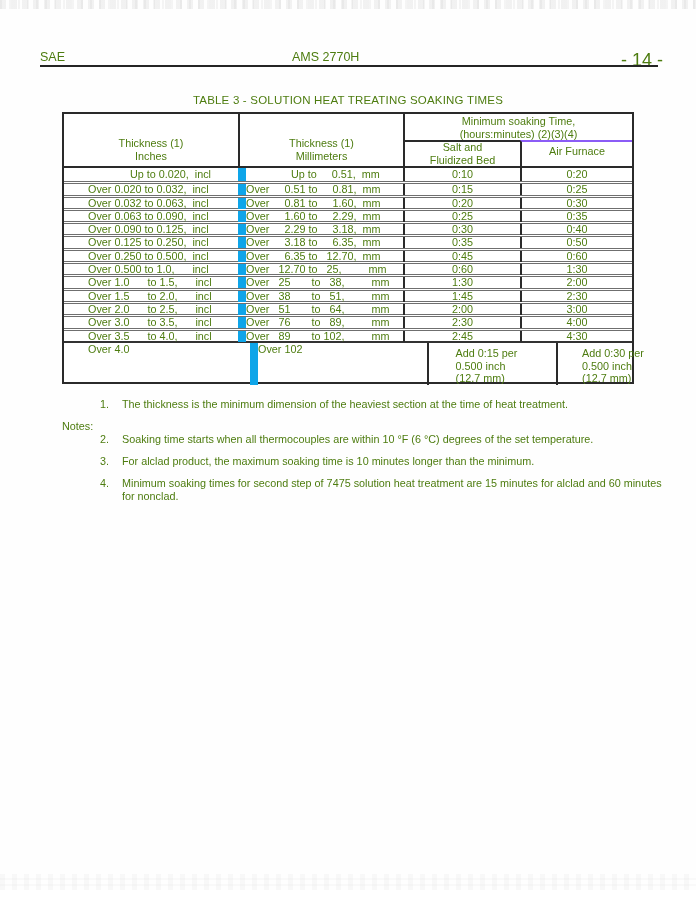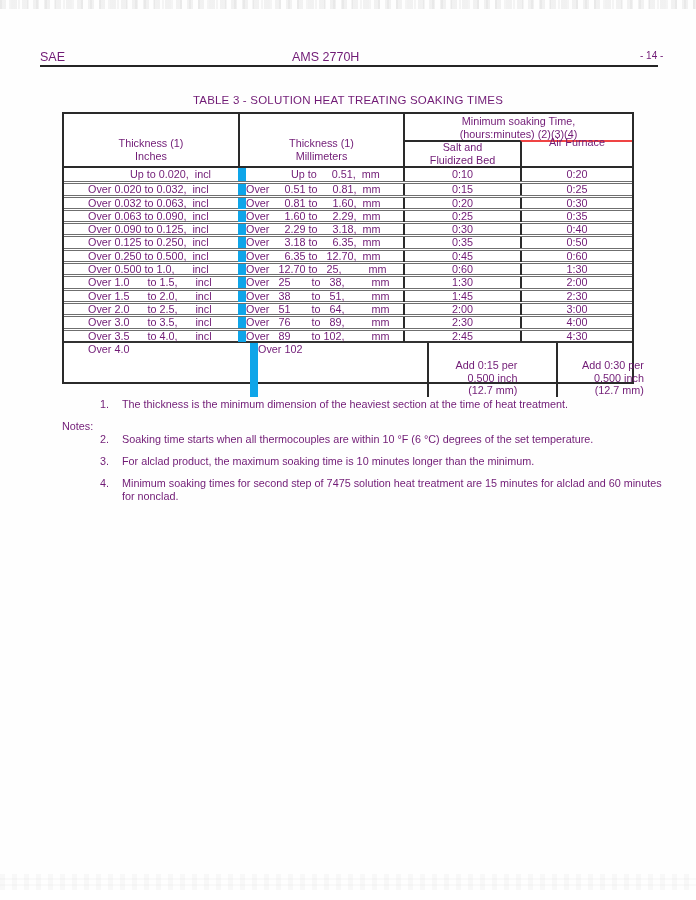--- a/index.html
+++ b/index.html
@@ -1,59 +1,59 @@
 <!DOCTYPE html>
 <html><head>
 <meta charset="utf-8">
 <style>
   html,body{margin:0;padding:0;background:#ffffff;}
   .page{
     position:relative;width:696px;height:890px;background:#fefefe;
-    font-family:"Liberation Sans",sans-serif;color:#701a75;overflow:hidden;
+    font-family:"Liberation Sans",sans-serif;color:#4d7c0f;overflow:hidden;
   }
   
   .scan-noise{position:absolute;left:0;width:696px;pointer-events:none;}
   .scan-top{
     top:0;height:9px;opacity:.55;
     background:
       repeating-linear-gradient(90deg, rgba(110,110,110,.16) 0 6px, rgba(255,255,255,0) 6px 11px),
       repeating-linear-gradient(90deg, rgba(80,80,80,.10) 0 2px, rgba(255,255,255,0) 2px 9px);
   }
   .scan-bottom{
     top:874px;height:24px;opacity:.35;
     background:
       repeating-linear-gradient(90deg, rgba(120,120,120,.14) 0 5px, rgba(255,255,255,0) 5px 12px),
       repeating-linear-gradient(0deg, rgba(100,100,100,.08) 0 2px, rgba(255,255,255,0) 2px 6px);
   }
   
   .hdr-left{position:absolute;left:40px;top:50px;font-size:12.5px;}
   .hdr-center{position:absolute;left:292px;top:50px;font-size:12.5px;}
-  .hdr-right{position:absolute;left:640px;top:50px;font-size:10px;}
+  .hdr-right{position:absolute;left:621px;top:50px;font-size:18px;}
   .hdr-rule{position:absolute;left:40px;top:65px;width:618px;height:2px;background:#242424;}
   
   .title{position:absolute;left:0;top:94px;width:696px;text-align:center;font-size:11.5px;letter-spacing:.2px;}
   
   .table{position:absolute;left:62px;top:112px;width:572px;box-sizing:border-box;border:2px solid #2a2a2a;background:#fff;}
   .thead{display:grid;grid-template-columns:174px 165px 117px 112px;grid-template-rows:26px 26px;}
   .h-cell{font-size:10.8px;line-height:13px;white-space:pre-line;text-align:center;box-sizing:border-box;}
   .h-inches{grid-column:1;grid-row:1/3;display:flex;flex-direction:column;justify-content:flex-end;padding-bottom:3px;}
   .h-mm{grid-column:2;grid-row:1/3;display:flex;flex-direction:column;justify-content:flex-end;padding-bottom:3px;border-left:2px solid #2a2a2a;}
   .h-span{grid-column:3/5;grid-row:1;display:flex;align-items:center;justify-content:center;border-left:2px solid #2a2a2a;padding-top:1px;}
   .h-salt{grid-column:3;grid-row:2;display:flex;align-items:center;justify-content:center;border-left:2px solid #2a2a2a;border-top:2px solid #2a2a2a;}
-  .h-air{grid-column:4;grid-row:2;display:flex;align-items:flex-end;justify-content:center;padding-bottom:17px;border-left:2px solid #2a2a2a;border-top:2px solid #ef4444;}
+  .h-air{grid-column:4;grid-row:2;display:flex;align-items:flex-end;justify-content:center;padding-bottom:8px;border-left:2px solid #2a2a2a;border-top:2px solid #8b5cf6;}
   .tbody{border-top:2px solid #2a2a2a;}
   .row{display:grid;grid-template-columns:174px 165px 117px 112px;height:13.3px;box-sizing:border-box;}
   .row + .row{border-top:3px double #6f6f6f;}
   .row.row-last{height:41px;border-top:2px solid #333;gap:12px;}
   .c{display:flex;align-items:center;font-size:10.8px;line-height:11px;white-space:pre;box-sizing:border-box;overflow:visible;}
   .c1{padding-left:24px;}
   .c2{border-left:8px solid #0ea5e9;padding-left:0;}
   .c3,.c4{border-left:2px solid #2a2a2a;justify-content:center;}
   .row-last .c1,.row-last .c2{align-items:flex-start;padding-top:1px;}
-  .row-last .c3,.row-last .c4{align-items:flex-start;white-space:pre-line;text-align:right;line-height:12.8px;padding-top:16px;}
+  .row-last .c3,.row-last .c4{align-items:flex-start;white-space:pre-line;text-align:left;line-height:12.8px;padding-top:4px;}
   
   .notes{position:absolute;left:62px;top:398px;width:600px;font-size:10.8px;line-height:13.1px;}
   .note-row{display:flex;align-items:flex-start;}
   .note-label{width:38px;flex:0 0 38px;margin-top:22px;}
   .note-num{width:22px;flex:0 0 22px;}
   .note-text{white-space:pre-line;}
 </style>
 </head>
 <body>
 

